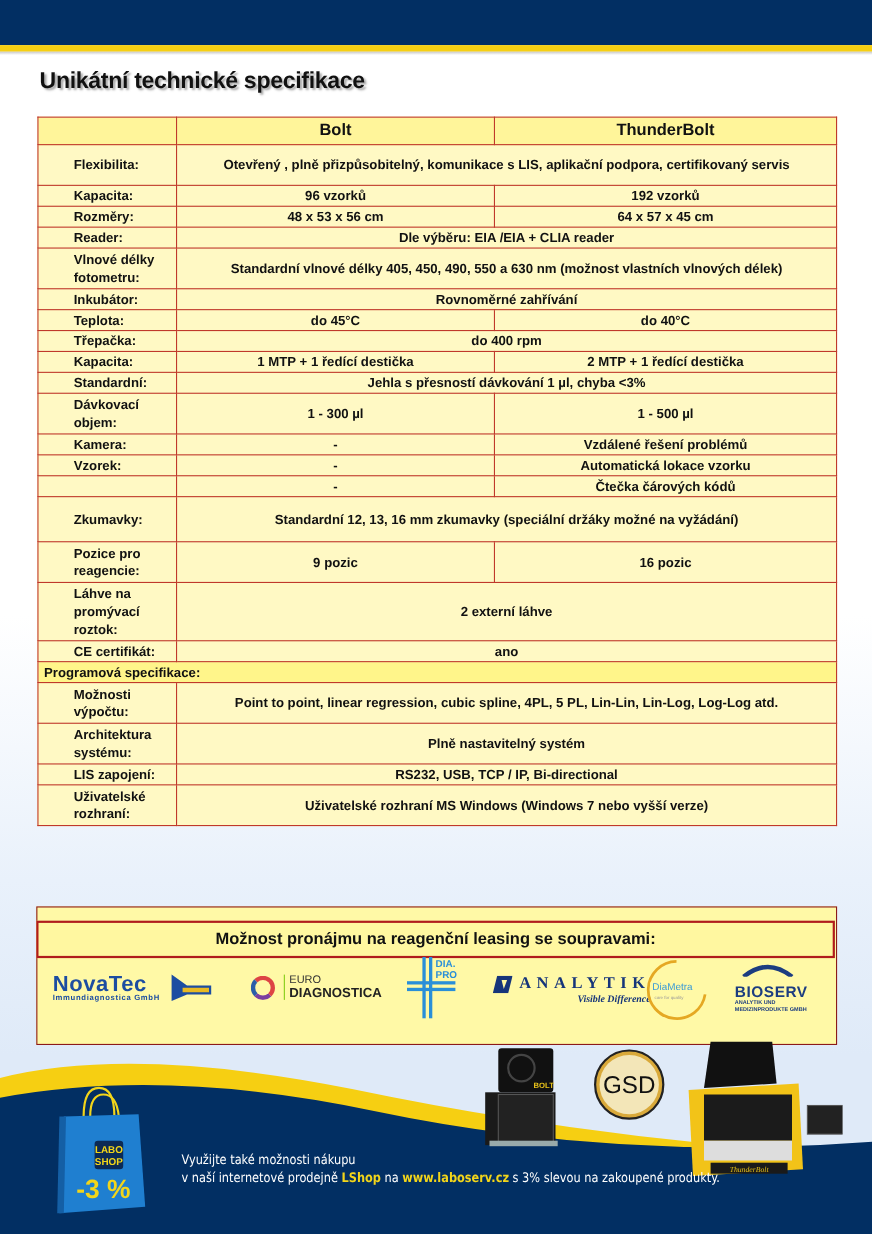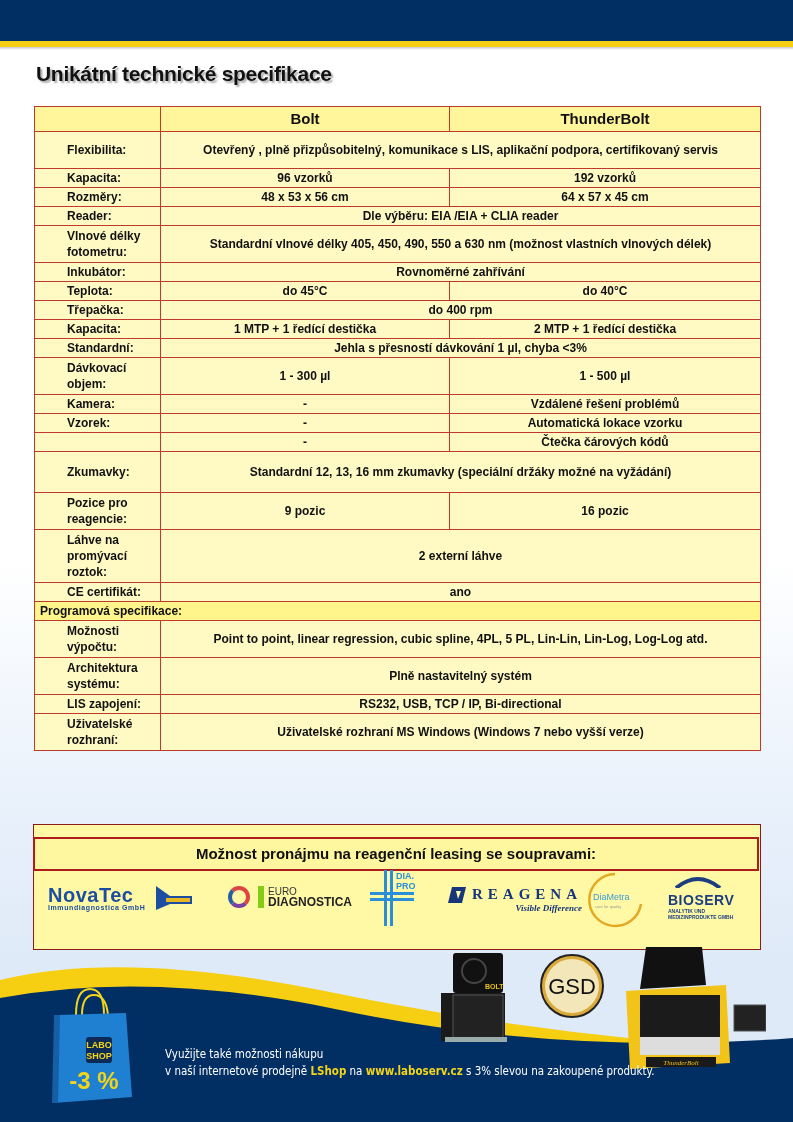--- a/index.html
+++ b/index.html
@@ -44,21 +44,21 @@
     border:2px solid #b01c1c; background:#fff7a0;
     text-align:center; font-size:15px; font-weight:bold; line-height:30px; color:#111;margin-top:13px;
   }
   .logos { position:absolute; left:40px; top:868px; width:712px; height:70px; }
   .logo { position:absolute; }
   .novatec { left:8px; top:16px; }
   .novatec .name { font-family:"Liberation Sans", sans-serif; font-weight:bold; font-size:20px; color:#1c4da1; letter-spacing:0.5px; }
   .novatec .sub { font-size:7px; color:#1c4da1; font-weight:bold; letter-spacing:0.6px; margin-top:-3px; }
   .euro { left:188px; top:18px; display:flex; align-items:center; }
   .euro .ring { width:22px; height:22px; border-radius:50%; border:4px solid #d44; border-left-color:#2a5ea8; border-bottom-color:#7a3fa0; box-sizing:border-box; }
-  .euro .txt { margin-left:8px; border-left:6px solid #84cc16; padding-left:4px; font-size:10px; color:#333; line-height:11px; }
+  .euro .txt { margin-left:8px; border-left:1px solid #84cc16; padding-left:4px; font-size:10px; color:#333; line-height:11px; }
   .euro .txt b { font-size:12px; color:#222; }
   .diapro { left:330px; top:2px; width:50px; height:56px; }
   .reagena { left:408px; top:18px; }
   .reagena .name { font-family:"Liberation Serif", serif; font-size:15px; font-weight:bold; letter-spacing:5px; color:#16357a; }
   .reagena .sub { font-family:"Liberation Serif", serif; font-style:italic; font-size:9px; color:#16357a; text-align:right; font-weight:bold; }
   .diametra { left:545px; top:2px; width:60px; height:60px; }
   .bioserv { left:628px; top:6px; }
   .bioserv .name { font-size:14px; font-weight:bold; color:#1c3d80; letter-spacing:0.5px; }
   .bioserv .sub { font-size:5px; color:#1c3d80; line-height:6px; font-weight:bold; }
   .bottom-wave { position:absolute; left:0; top:940px; width:793px; height:182px; }
@@ -223,21 +223,21 @@
     <rect x="0" y="28" width="44" height="3" fill="#2a8fd8"></rect>
     <text x="26" y="9" font-size="9" font-weight="bold" fill="#2a8fd8" font-family="Liberation Sans, sans-serif">DIA.</text>
     <text x="26" y="19" font-size="9" font-weight="bold" fill="#2a8fd8" font-family="Liberation Sans, sans-serif">PRO</text>
   </svg>
   <div class="logo reagena">
     <div style="display:flex;align-items:center;">
       <svg width="18" height="16">
           <polygon points="4,0 18,0 14,16 0,16" fill="#16357a"></polygon>
           <polygon points="8,4 13,4 10,12" fill="#fff9a6"></polygon>
         </svg>
-      <span class="name" style="margin-left:6px;">REAGENA</span>
+      <span class="name" style="margin-left:6px;">ANALYTIK</span>
     </div>
     <div class="sub">Visible Difference</div>
   </div>
   <svg class="logo diametra" viewBox="0 0 60 60">
     <path d="M30 4 A26 26 0 1 0 56 34" fill="none" stroke="#e5a823" stroke-width="2.5"></path>
     <rect x="6" y="22" width="48" height="10" rx="2" fill="#fff9a6"></rect>
     <text x="8" y="30" font-size="9" fill="#3b9bd6" font-family="Liberation Sans, sans-serif">DiaMetra</text>
     <text x="10" y="38" font-size="4" fill="#999" font-family="Liberation Sans, sans-serif">care for quality</text>
   </svg>
   <div class="logo bioserv">

